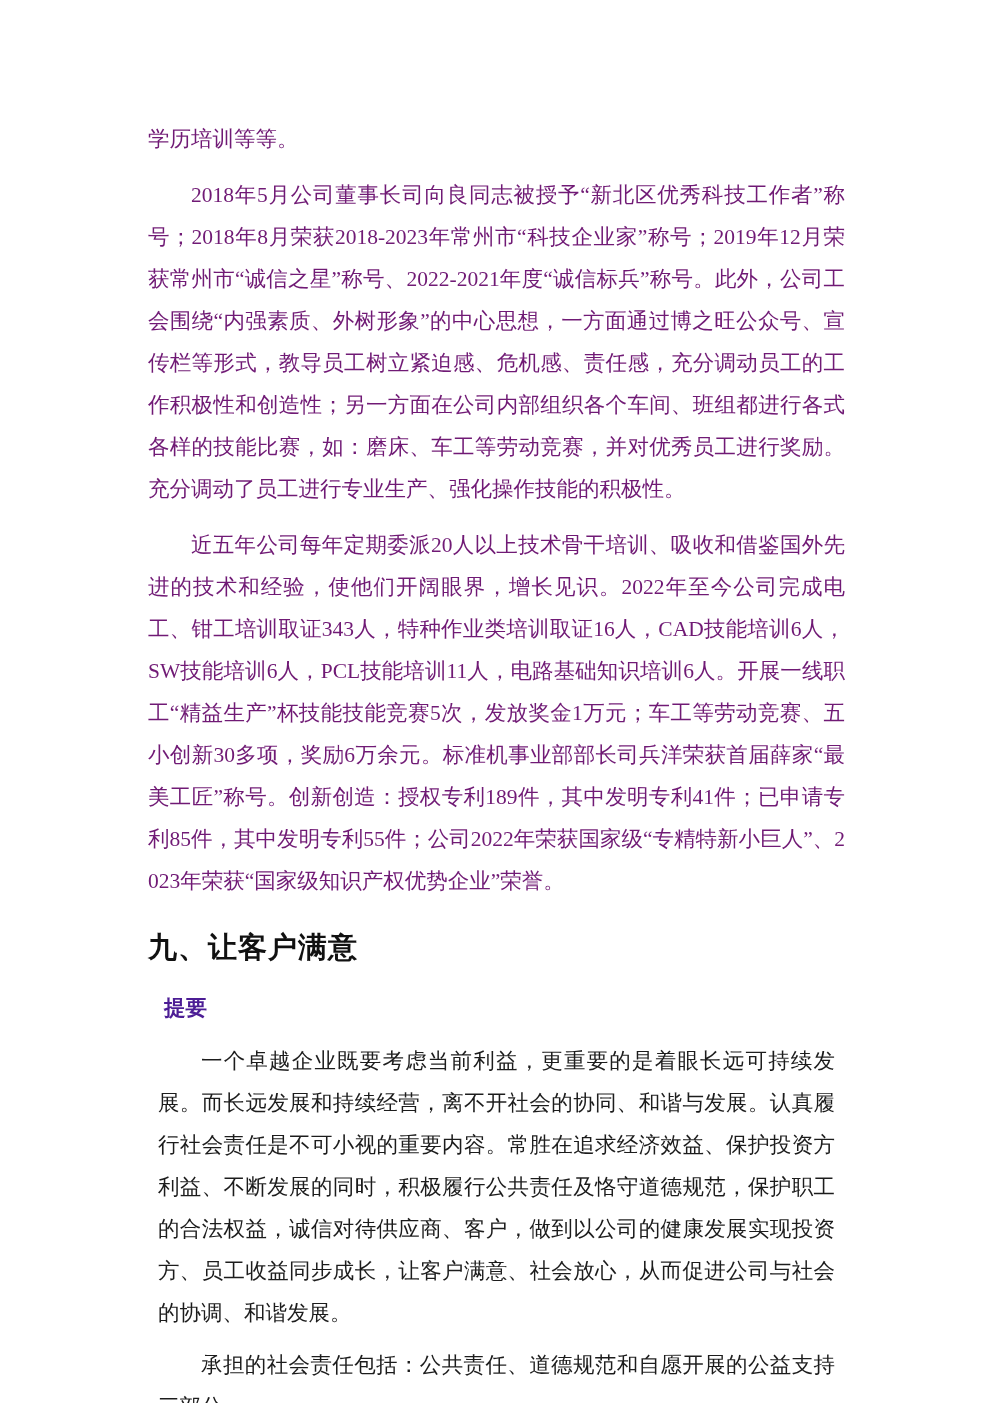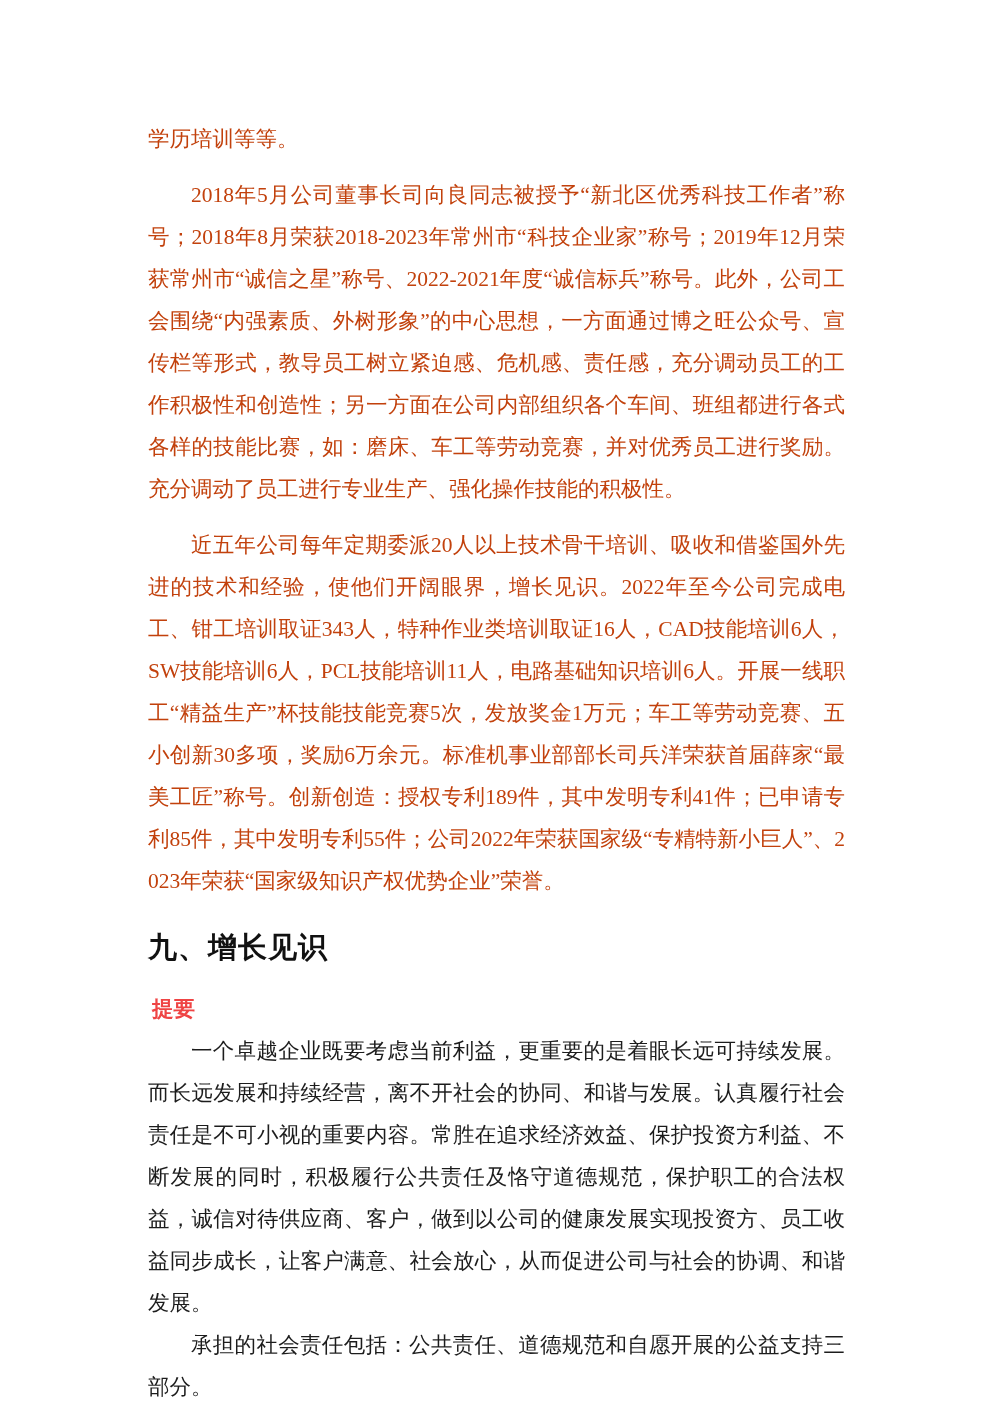--- a/index.html
+++ b/index.html
@@ -17,65 +17,65 @@
     overflow: hidden;
     color: #1c1c1c;
     font-family: "Liberation Serif", "DejaVu Serif", serif;
   }
   .body-par {
     margin: 14px 0 0 0;
     font-size: 21.5px;
     line-height: 42px;
     text-align: justify;
     text-indent: 2em;
-    color: #c2410c;
+    color: #701a75;
     word-break: break-all;
   }
   .body-par.first {
     margin-top: 0;
     text-indent: 0;
   }
   .section-heading {
     margin: 22px 0 0 0;
     font-family: "Liberation Sans", "DejaVu Sans", sans-serif;
     font-weight: 700;
     font-size: 29px;
     line-height: 46px;
     color: #111111;
     letter-spacing: 1px;
   }
   .summary-label {
-    margin: 18px 0 0 4px;
-    font-family: Liberation Serif, serif;
+    margin: 18px 0 0 16px;
+    font-family: Liberation Mono, monospace;
     font-weight: 700;
     font-size: 21.5px;
     line-height: 42px;
-    color: #ef4444;
+    color: #4c1d95;
   }
   .summary-par {
-    margin: 0;
+    margin: 10px;
     font-size: 21.5px;
     line-height: 42px;
     text-align: justify;
     text-indent: 2em;
     color: #1c1c1c;
     word-break: break-all;
   }
 </style>
 </head>
 <body>
 
 <div class="page">
   <p class="body-par first">学历培训等等。</p>
 
   <p class="body-par">2018年5月公司董事长司向良同志被授予“新北区优秀科技工作者”称号；2018年8月荣获2018-2023年常州市“科技企业家”称号；2019年12月荣获常州市“诚信之星”称号、2022-2021年度“诚信标兵”称号。此外，公司工会围绕“内强素质、外树形象”的中心思想，一方面通过博之旺公众号、宣传栏等形式，教导员工树立紧迫感、危机感、责任感，充分调动员工的工作积极性和创造性；另一方面在公司内部组织各个车间、班组都进行各式各样的技能比赛，如：磨床、车工等劳动竞赛，并对优秀员工进行奖励。充分调动了员工进行专业生产、强化操作技能的积极性。</p>
 
   <p class="body-par">近五年公司每年定期委派20人以上技术骨干培训、吸收和借鉴国外先进的技术和经验，使他们开阔眼界，增长见识。2022年至今公司完成电工、钳工培训取证343人，特种作业类培训取证16人，CAD技能培训6人，SW技能培训6人，PCL技能培训11人，电路基础知识培训6人。开展一线职工“精益生产”杯技能技能竞赛5次，发放奖金1万元；车工等劳动竞赛、五小创新30多项，奖励6万余元。标准机事业部部长司兵洋荣获首届薛家“最美工匠”称号。创新创造：授权专利189件，其中发明专利41件；已申请专利85件，其中发明专利55件；公司2022年荣获国家级“专精特新小巨人”、2023年荣获“国家级知识产权优势企业”荣誉。</p>
 
-  <h1 class="section-heading">九、增长见识</h1>
+  <h1 class="section-heading">九、让客户满意</h1>
 
   <h2 class="summary-label">提要</h2>
 
   <p class="summary-par">一个卓越企业既要考虑当前利益，更重要的是着眼长远可持续发展。而长远发展和持续经营，离不开社会的协同、和谐与发展。认真履行社会责任是不可小视的重要内容。常胜在追求经济效益、保护投资方利益、不断发展的同时，积极履行公共责任及恪守道德规范，保护职工的合法权益，诚信对待供应商、客户，做到以公司的健康发展实现投资方、员工收益同步成长，让客户满意、社会放心，从而促进公司与社会的协调、和谐发展。</p>
 
   <p class="summary-par">承担的社会责任包括：公共责任、道德规范和自愿开展的公益支持三部分。</p>
 
 </div>
 
 </body></html>

